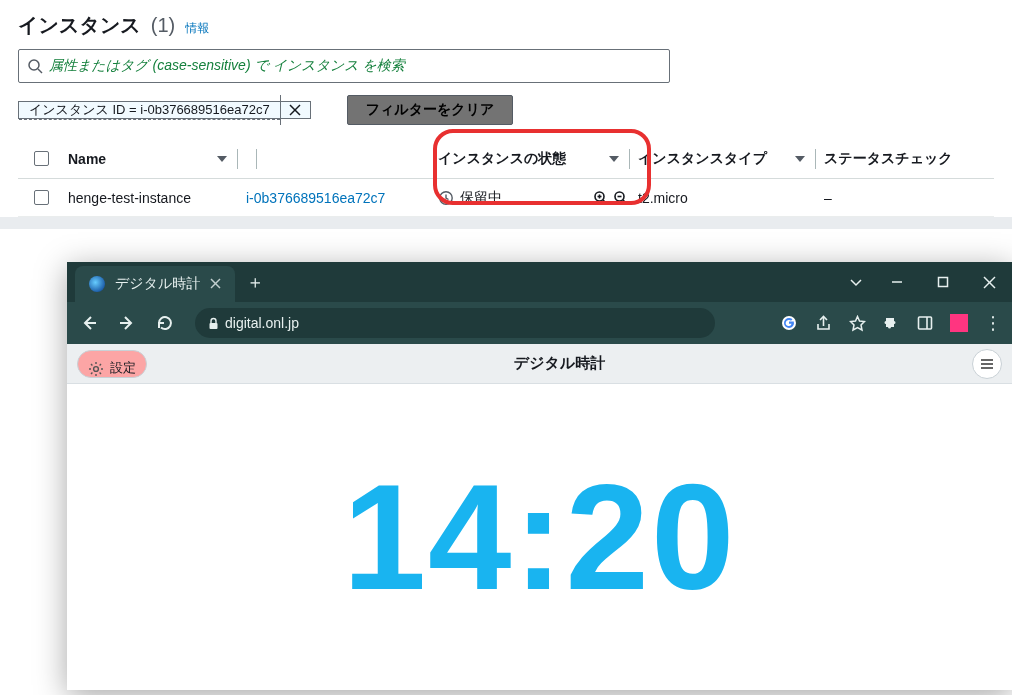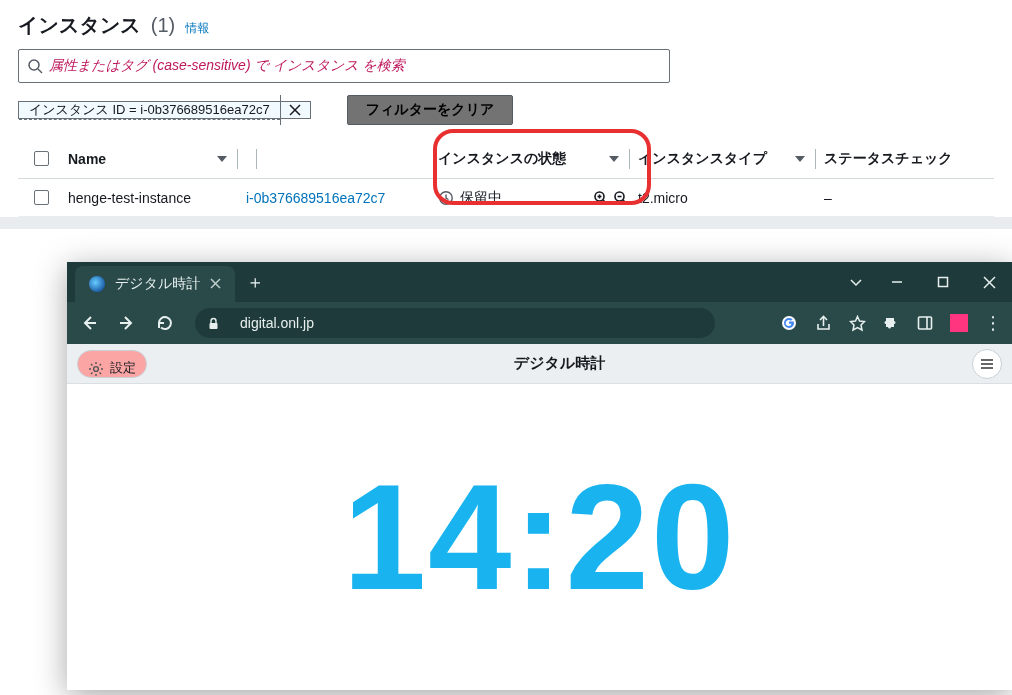--- a/index.html
+++ b/index.html
@@ -7,21 +7,21 @@
 
   
   .aws { padding: 0 18px; }
   .header-row { display:flex; align-items:baseline; gap:10px; padding-top:12px; }
   .header-title { font-size: 20px; font-weight: 700; }
   .header-count { font-size: 20px; font-weight: 400; color:#545b64; }
   .header-link { font-size:12px; color:#0073bb; cursor:pointer; }
 
   .search-box { margin-top:10px; display:flex; align-items:center; border:1px solid #687078; border-radius:2px; height:34px; width:652px; padding:0 8px; color:#545b64; }
   .search-box svg { margin-right:6px; flex:0 0 auto; }
-  .search-placeholder { font-style: italic; color:#be185d; }
+  .search-placeholder { font-style: italic; color:#15803d; }
 
   .chips-row { display:flex; align-items:center; gap:36px; margin-top:12px; }
   .chip { display:flex; align-items:center; border:1px solid #687078; border-radius:0; background:#f1faff; height:18px; }
   .chip-text { padding:0 10px; border-bottom:1px dashed #687078; font-size:13px; }
   .chip-x { width:30px; height:30px; display:flex; align-items:center; justify-content:center; border-left:1px solid #687078; cursor:pointer; }
   .clear-btn { border:1px solid #545b64; background:#737373; height:30px; padding:0 18px; font-size:14px; cursor:pointer; font-weight:700; border-radius:2px; }
 
   .table-wrap { margin-top:14px; position:relative; }
   .thead { height:40px; display:flex; align-items:center; border-bottom:1px solid #d5dbdb; font-weight:700; font-size:14px; }
   .col-cb { width:46px; display:flex; align-items:center; justify-content:center; }
@@ -54,21 +54,21 @@
   .tab { display:flex; align-items:center; height:36px; margin-left:8px; background:#2a4a4a; border-radius:8px 8px 0 0; padding:0 14px; gap:10px; color:#e7f0ef; margin-top:4px; }
   .favicon { width:16px; height:16px; border-radius:50%; background:radial-gradient(circle at 40% 40%, #6cf, #038); }
   .tab .close { cursor:pointer; opacity:.8; }
   .newtab { width:28px; height:28px; display:flex; align-items:center; justify-content:center; color:#e7f0ef; margin-left:6px; cursor:pointer; font-size:18px; }
   .winspacer { flex:1; }
   .winctrl { width:46px; height:40px; display:flex; align-items:center; justify-content:center; color:#e7f0ef; cursor:pointer; }
   .winctrl.chev { width:36px; font-size:18px;}
 
   .addrbar { height:42px; background:#2a4a4a; display:flex; align-items:center; padding:0 8px; gap:10px; color:#e7f0ef; }
   .navbtn { width:28px; height:28px; display:flex; align-items:center; justify-content:center; cursor:pointer; }
-  .urlbox { flex:1; max-width:520px; height:30px; background:#1f3a3a; border-radius:16px; display:flex; align-items:center; padding:0 12px; gap:20px; color:#e7f0ef; font-size:14px; margin-left:6px; }
+  .urlbox { flex:1; max-width:520px; height:30px; background:#1f3a3a; border-radius:16px; display:flex; align-items:center; padding:0 12px; gap:5px; color:#e7f0ef; font-size:14px; margin-left:6px; }
   .righticons { margin-left:auto; display:flex; align-items:center; gap:12px; }
   .ri { width:22px; height:22px; display:flex; align-items:center; justify-content:center; cursor:pointer; }
   .pink { width:18px; height:18px; background:#ff3580; }
   .dots { font-size:18px; }
 
   .pagetoolbar { height:40px; background:#eceff1; border-bottom:1px solid #d9dfe3; display:flex; align-items:center; padding:0 10px; }
   .settingsbtn { display:flex; align-items:flex-end; gap:6px; height:28px; padding:0 10px; border:1px solid #c9d1d6; border-radius:14px; background:#fca5a5; cursor:pointer; font-size:13px; }
   .ptitle { flex:1; text-align:center; font-weight:700; font-size:15px; }
   .hamb { width:30px; height:30px; border:1px solid #c9d1d6; border-radius:15px; display:flex; align-items:center; justify-content:center; cursor:pointer; background:#fff; }
 

